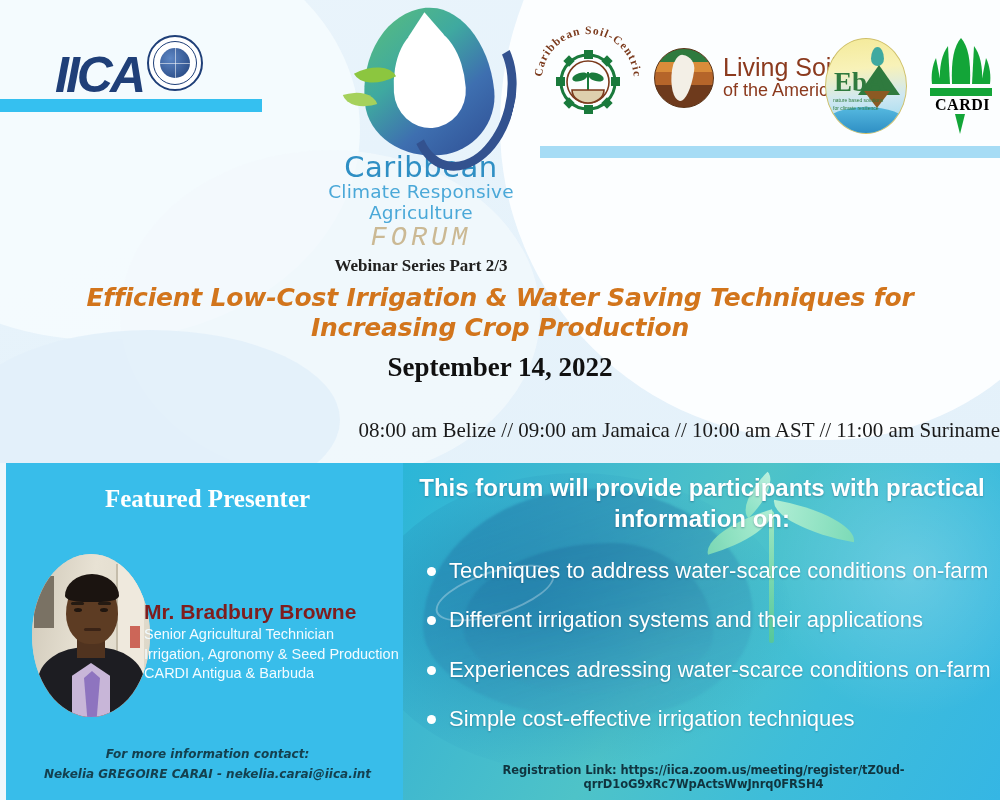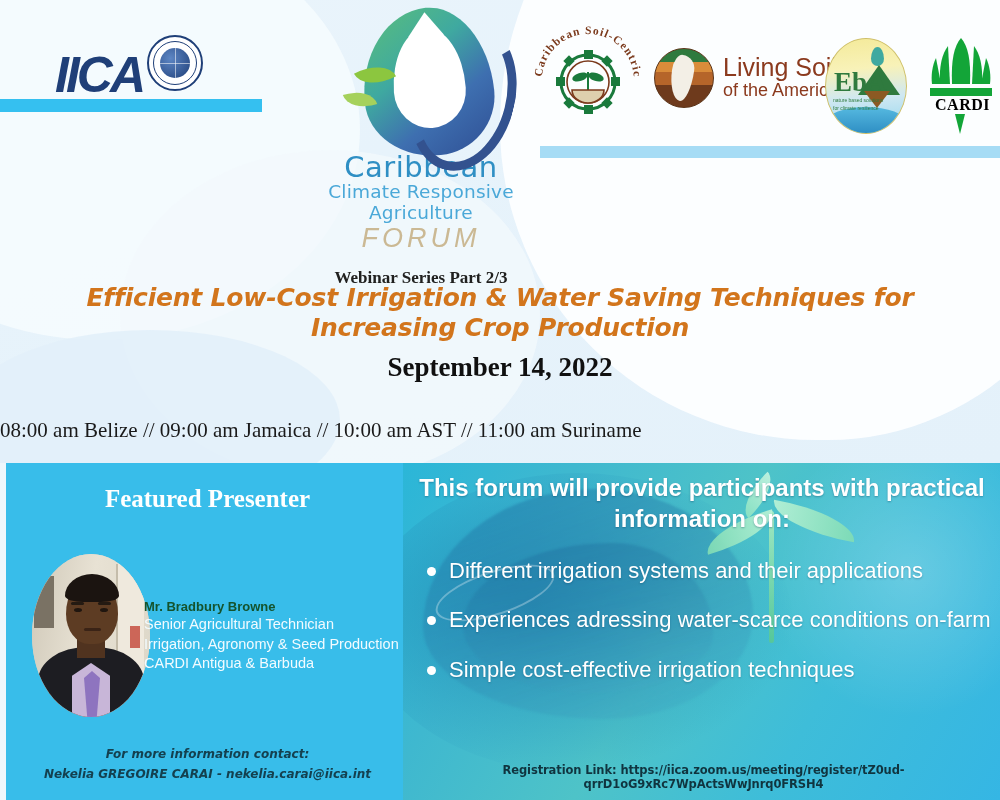--- a/index.html
+++ b/index.html
@@ -102,26 +102,26 @@
   .leaf-b{left:4px;top:82px;width:30px;height:19px;transform:rotate(-18deg);background:#a5d15c;}
   .ccra-t1{
     font-family:"DejaVu Sans", sans-serif;font-size:29px;color:#2f8fc4;
     margin-top:-4px;line-height:1.05;letter-spacing:.5px;
   }
   .ccra-t2{
     font-family:"DejaVu Sans", sans-serif;font-size:18.5px;color:#4aa8d8;
     line-height:1.1;letter-spacing:.2px;
   }
   .ccra-t3{
-    font-family:Liberation Sans, sans-serif;font-style:italic;font-size:27px;color:#cbb994;
+    font-family:Liberation Mono, monospace;font-style:italic;font-size:27px;color:#cbb994;
     letter-spacing:4px;line-height:1.15;
   }
   .ccra-t4{
     font-family:"Liberation Serif", serif;font-weight:bold;font-size:17px;color:#20201f;
-    margin-top:14px;
+    margin-top:2px;
   }
 
   
   .partners{position:absolute;left:530px;top:18px;width:470px;height:122px;}
   .p-logo{position:absolute;}
 
   .csca{left:2px;top:6px;width:112px;height:112px;}
   .csca-ring-text{
     position:absolute;left:0;top:0;width:112px;height:112px;
   }
@@ -216,21 +216,21 @@
     border-top:4px solid transparent;border-bottom:4px solid transparent;
     border-left:7px solid #fff;
   }
   .zoom-word{
     font-family:"DejaVu Sans", sans-serif;font-size:30px;color:#4a9df6;
     letter-spacing:-1px;line-height:1;margin-left:-2px;
   }
 
   
   .timezones{
-    position:absolute;left:0;top:418px;width:1000px;text-align:left;
+    position:absolute;left:0;top:418px;width:1000px;text-align:right;
     font-family:"Liberation Serif", serif;font-size:21px;color:#1a1a1a;
   }
 
   
   .left-panel{
     position:absolute;left:0;top:463px;width:403px;height:337px;background:#38bdea;margin-left:6px;
   }
   .featured-title{
     position:absolute;left:0;top:22px;width:403px;text-align:center;
     font-family:"Liberation Serif", serif;font-weight:bold;font-size:25px;color:#ffffff;
@@ -267,21 +267,21 @@
   .ph-brow-l,.ph-brow-r{position:absolute;width:13px;height:3px;background:#241a12;border-radius:2px;}
   .ph-brow-l{left:39px;top:48px;}
   .ph-brow-r{left:66px;top:48px;}
   .ph-eye-l,.ph-eye-r{position:absolute;width:8px;height:4px;background:#20160f;border-radius:50%;}
   .ph-eye-l{left:42px;top:54px;}
   .ph-eye-r{left:68px;top:54px;}
   .ph-mouth{position:absolute;left:52px;top:74px;width:17px;height:3px;background:#3a2316;border-radius:2px;}
 
   .presenter-info{position:absolute;left:138px;top:136px;width:262px;}
   .p-name{
-    font-family:"Liberation Sans", sans-serif;font-weight:bold;font-size:13px;color:#14532d;
+    font-family:"Liberation Sans", sans-serif;font-weight:bold;font-size:21px;color:#7f1d1d;
     line-height:1.25;
   }
   .p-line{
     font-family:"Liberation Sans", sans-serif;font-size:14.5px;color:#f2fbff;line-height:1.33;
   }
   .contact-block{
     position:absolute;left:0;top:282px;width:403px;text-align:center;
     font-family:"DejaVu Sans", sans-serif;font-weight:bold;font-style:italic;
     font-size:12px;color:#14404f;line-height:1.65;
   }
@@ -518,20 +518,24 @@
     <div class="rp-leaf1"></div>
     <div class="rp-leaf2"></div>
     <div class="rp-leaf3"></div>
 
     <div class="rp-content">
       <div class="rp-head">This forum will provide participants with practical information on:</div>
 
       <ul class="rp-list">
         <li>
           <span class="dot"></span>
+          <span>Techniques to address water-scarce conditions on-farm</span>
+        </li>
+        <li>
+          <span class="dot"></span>
           <span>Different irrigation systems and their applications</span>
         </li>
         <li>
           <span class="dot"></span>
           <span>Experiences adressing water-scarce conditions on-farm</span>
         </li>
         <li>
           <span class="dot"></span>
           <span>Simple cost-effective irrigation techniques</span>
         </li>

